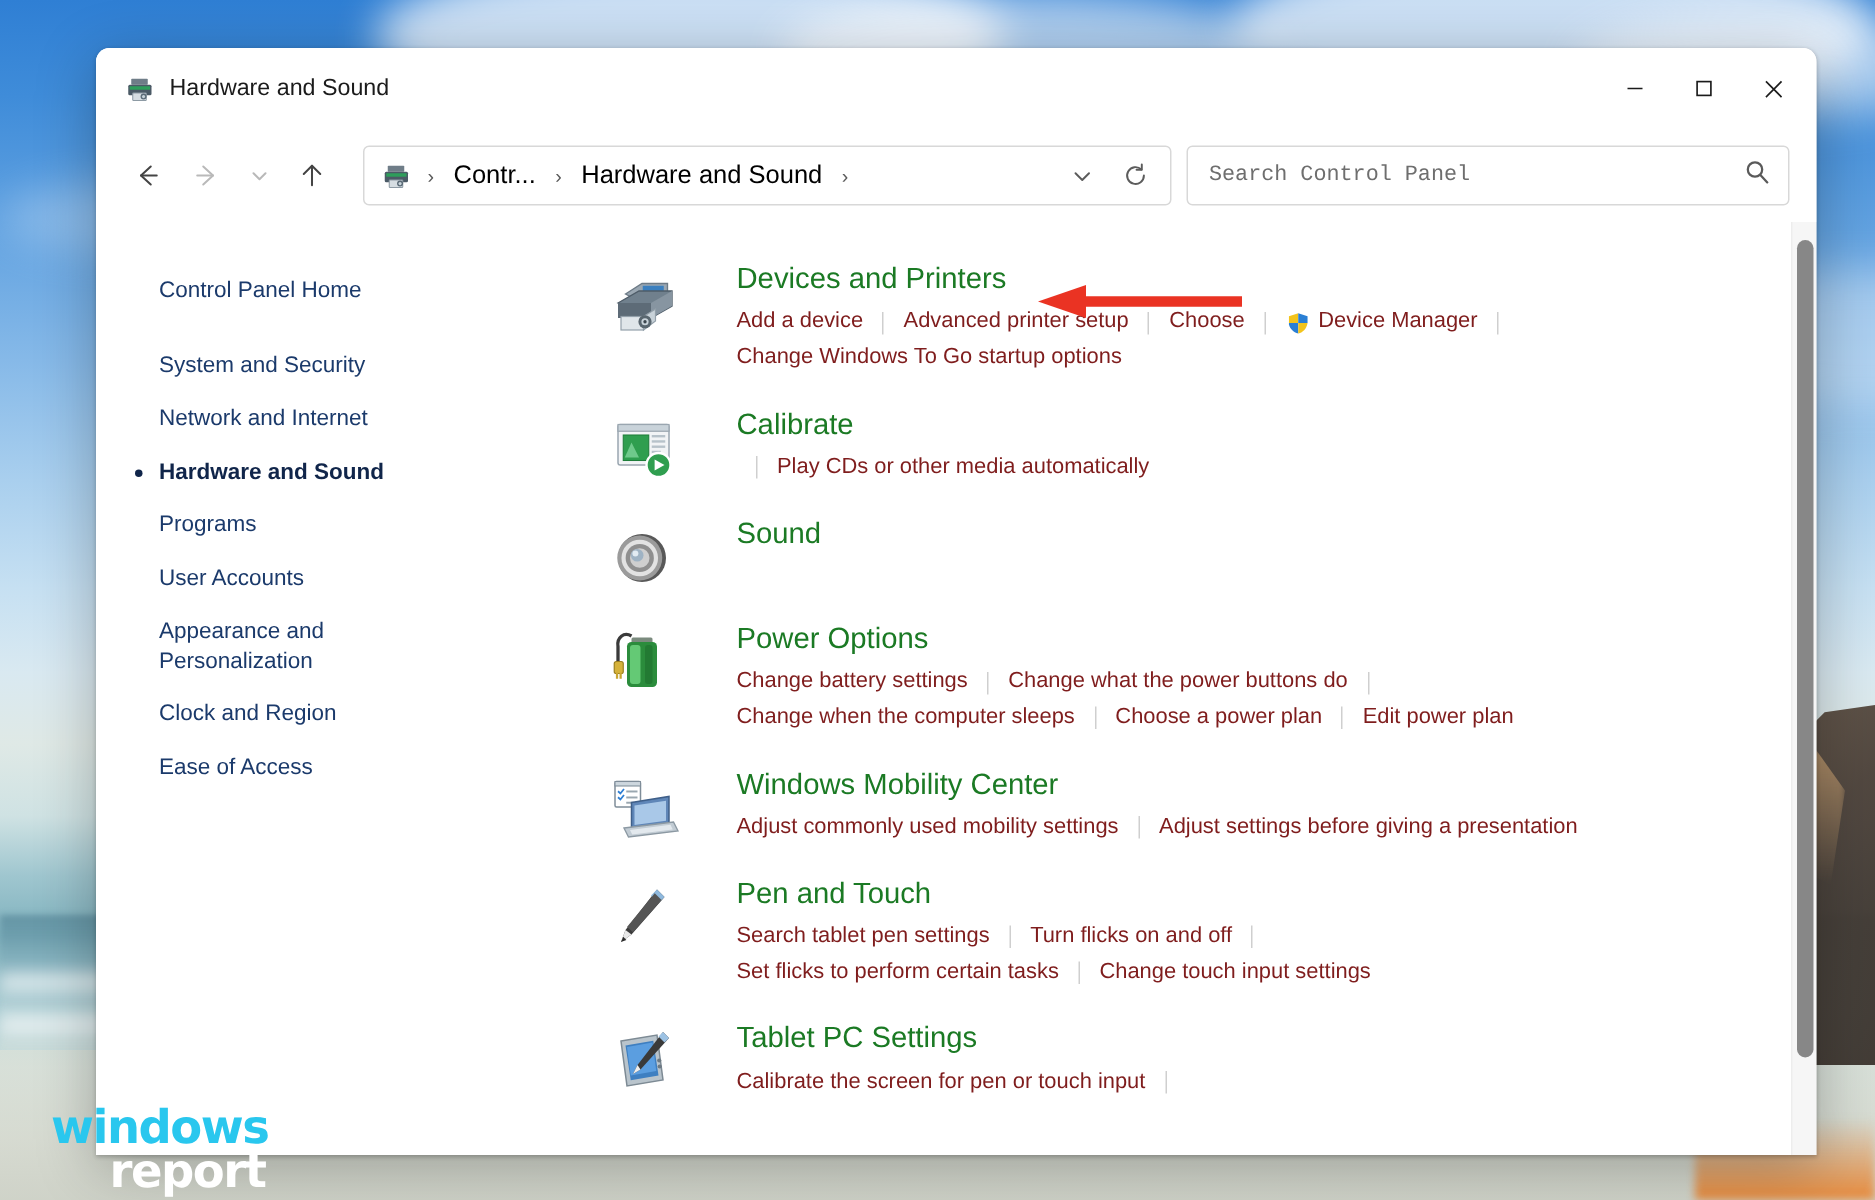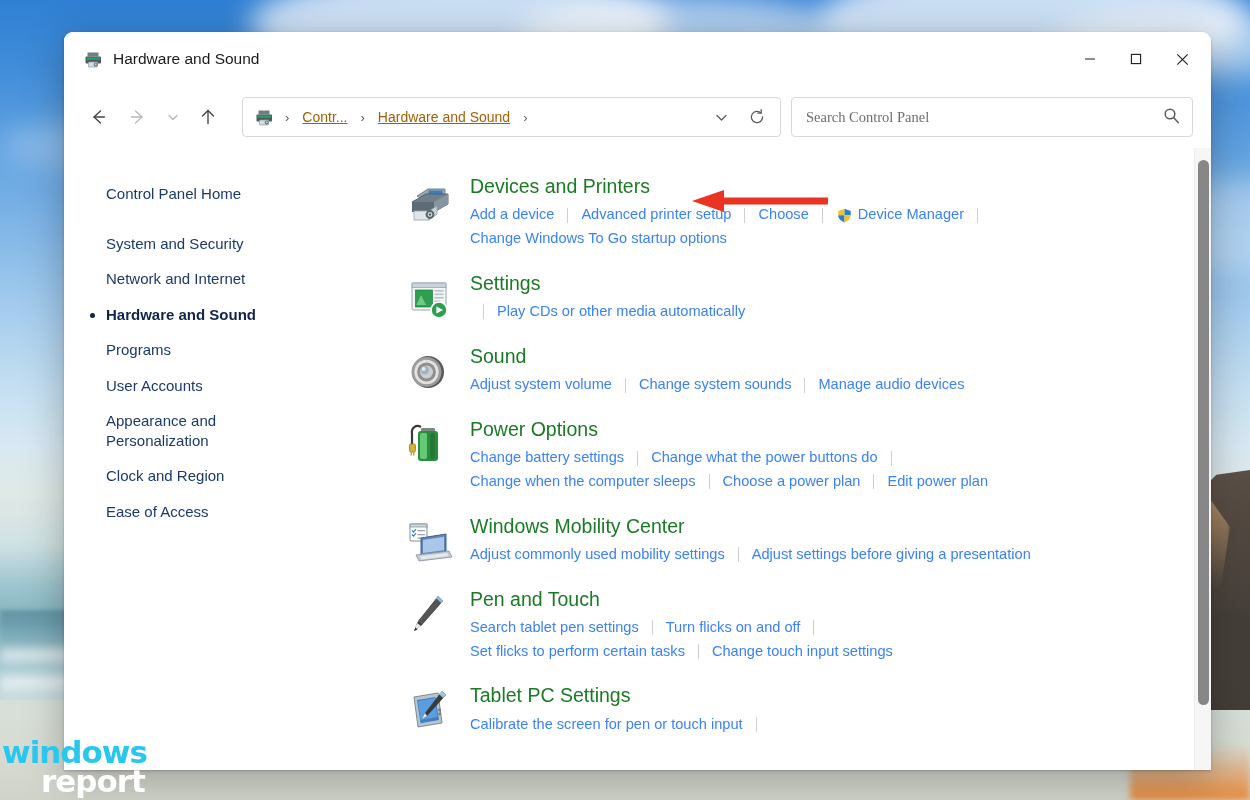--- a/index.html
+++ b/index.html
@@ -84,21 +84,21 @@
   }
   .sun-reflect {
     position: absolute; right: 0; bottom: 0; width: 120px; height: 55px;
     background: linear-gradient(180deg, rgba(230,130,40,.0), rgba(235,125,35,.85));
     filter: blur(3px);
   }
 
   
   #watermark {
     position: absolute;
-    left: 2px;
+    left: 34px;
     top: 738px;
     z-index: 40;
     line-height: 0.92;
     font-family: "DejaVu Sans", sans-serif;
     font-weight: 700;
     letter-spacing: -1px;
     user-select: none;
   }
   #watermark .wm-top {
     display: block;
@@ -191,27 +191,26 @@
     display: flex;
     align-items: center;
     padding: 0 6px 0 10px;
     min-width: 0;
   }
   #breadcrumb {
     display: flex; align-items: center; gap: 2px;
     flex: 1 1 auto; min-width: 0; overflow: hidden;
   }
   .crumb {
-    font-size: 14px;
-    color: #a16207;
+    font-size: 17px;
+    color: #000000;
     padding: 3px 6px;
     border-radius: 3px;
     white-space: nowrap;
     cursor: default;
-    text-decoration: underline;
   }
   .crumb-sep {
     color: #5a5a5a;
     font-size: 13px;
     padding: 0 5px;
     user-select: none;
   }
   .addr-right { display: flex; align-items: center; gap: 2px; flex: 0 0 auto; }
   .addr-icon-btn {
     width: 34px; height: 30px;
@@ -227,21 +226,21 @@
     border-radius: 4px;
     display: flex;
     align-items: center;
     padding: 0 12px 0 14px;
     background: #fff;
   }
   #searchbox input {
     flex: 1 1 auto;
     border: none;
     outline: none;
-    font-family: Liberation Serif, serif;
+    font-family: Liberation Mono, monospace;
     font-size: 14.5px;
     color: #1b1b1b;
     background: transparent;
   }
   #searchbox input::placeholder { color: #6e6e6e; }
   #search-icon svg { stroke: #5a5a5a; fill: none; stroke-width: 1.5; stroke-linecap: round; }
 
   
   #body {
     flex: 1 1 auto;
@@ -292,38 +291,38 @@
     display: flex;
     margin-bottom: 20px;
     position: relative;
   }
   .group-icon {
     flex: 0 0 62px;
     padding-top: 6px;
     display: flex;
     justify-content: flex-start;
   }
-  .group-body { flex: 1 1 auto; min-width: 0; padding-top: 2px; }
+  .group-body { flex: 1 1 auto; min-width: 0; padding-top: 2px; margin-left: 21px; }
   .group-title {
     font-size: 19.5px;
     color: #1b7a24;
     margin-bottom: 6px;
     display: inline-block;
     cursor: default;
     line-height: 1.1;
   }
   .link-row {
     display: flex;
     align-items: center;
     flex-wrap: wrap;
     line-height: 1.62;
   }
   .sublink {
     font-size: 14.6px;
-    color: #3b82f6;
+    color: #7f1d1d;
     cursor: default;
     white-space: nowrap;
     display: inline-flex;
     align-items: center;
     gap: 5px;
   }
   .divider {
     display: inline-block;
     width: 1px;
     height: 15px;
@@ -559,21 +558,21 @@
               <path d="M8.5 28 L13 18 L18 28 Z" fill="#7fd39a" opacity="0.8"></path>
               <rect x="26.5" y="13" width="9" height="1.6" fill="#b7c2ca"></rect>
               <rect x="26.5" y="16.5" width="9" height="1.6" fill="#b7c2ca"></rect>
               <rect x="26.5" y="20" width="9" height="1.6" fill="#b7c2ca"></rect>
               <rect x="26.5" y="23.5" width="6" height="1.6" fill="#b7c2ca"></rect>
               <circle cx="31" cy="33" r="8" fill="#2f9e4f" stroke="#ffffff" stroke-width="1.6"></circle>
               <path d="M28.4 29.4 L35 33 L28.4 36.6 Z" fill="#ffffff"></path>
             </svg>
           </div>
           <div class="group-body">
-            <div class="group-title">Settings</div>
+            <div class="group-title">Calibrate</div>
             <div class="link-row">
               <span class="divider"></span>
               <span class="sublink">Play CDs or other media automatically</span>
             </div>
           </div>
         </div>
 
         <div class="group">
           <div class="group-icon">
             <svg width="46" height="44" viewBox="0 0 46 44">
@@ -581,27 +580,20 @@
               <ellipse cx="18.5" cy="22" rx="15" ry="15" fill="#9b9b9b"></ellipse>
               <ellipse cx="18.5" cy="22" rx="12.2" ry="12.2" fill="#e2e2e2"></ellipse>
               <ellipse cx="18.5" cy="22" rx="9.4" ry="9.4" fill="#8f8f8f"></ellipse>
               <ellipse cx="18.5" cy="22" rx="6.5" ry="6.5" fill="#cfcfcf"></ellipse>
               <ellipse cx="16.8" cy="20.2" rx="4.2" ry="4.2" fill="#9fb3c4"></ellipse>
               <ellipse cx="15.6" cy="19" rx="2" ry="2" fill="#e9f1f7" opacity="0.9"></ellipse>
             </svg>
           </div>
           <div class="group-body">
             <div class="group-title">Sound</div>
-            <div class="link-row">
-              <span class="sublink">Adjust system volume</span>
-              <span class="divider"></span>
-              <span class="sublink">Change system sounds</span>
-              <span class="divider"></span>
-              <span class="sublink">Manage audio devices</span>
-            </div>
           </div>
         </div>
 
         <div class="group">
           <div class="group-icon">
             <svg width="46" height="44" viewBox="0 0 46 44">
               <rect x="13" y="5" width="14" height="4" rx="1" fill="#7b8b7e"></rect>
               <rect x="10" y="8" width="20" height="30" rx="3" fill="#2b8c3c"></rect>
               <rect x="12" y="10" width="7" height="26" rx="2" fill="#6ed37f" opacity="0.85"></rect>
               <rect x="22" y="10" width="5" height="26" rx="2" fill="#1d6b2b" opacity="0.55"></rect>

